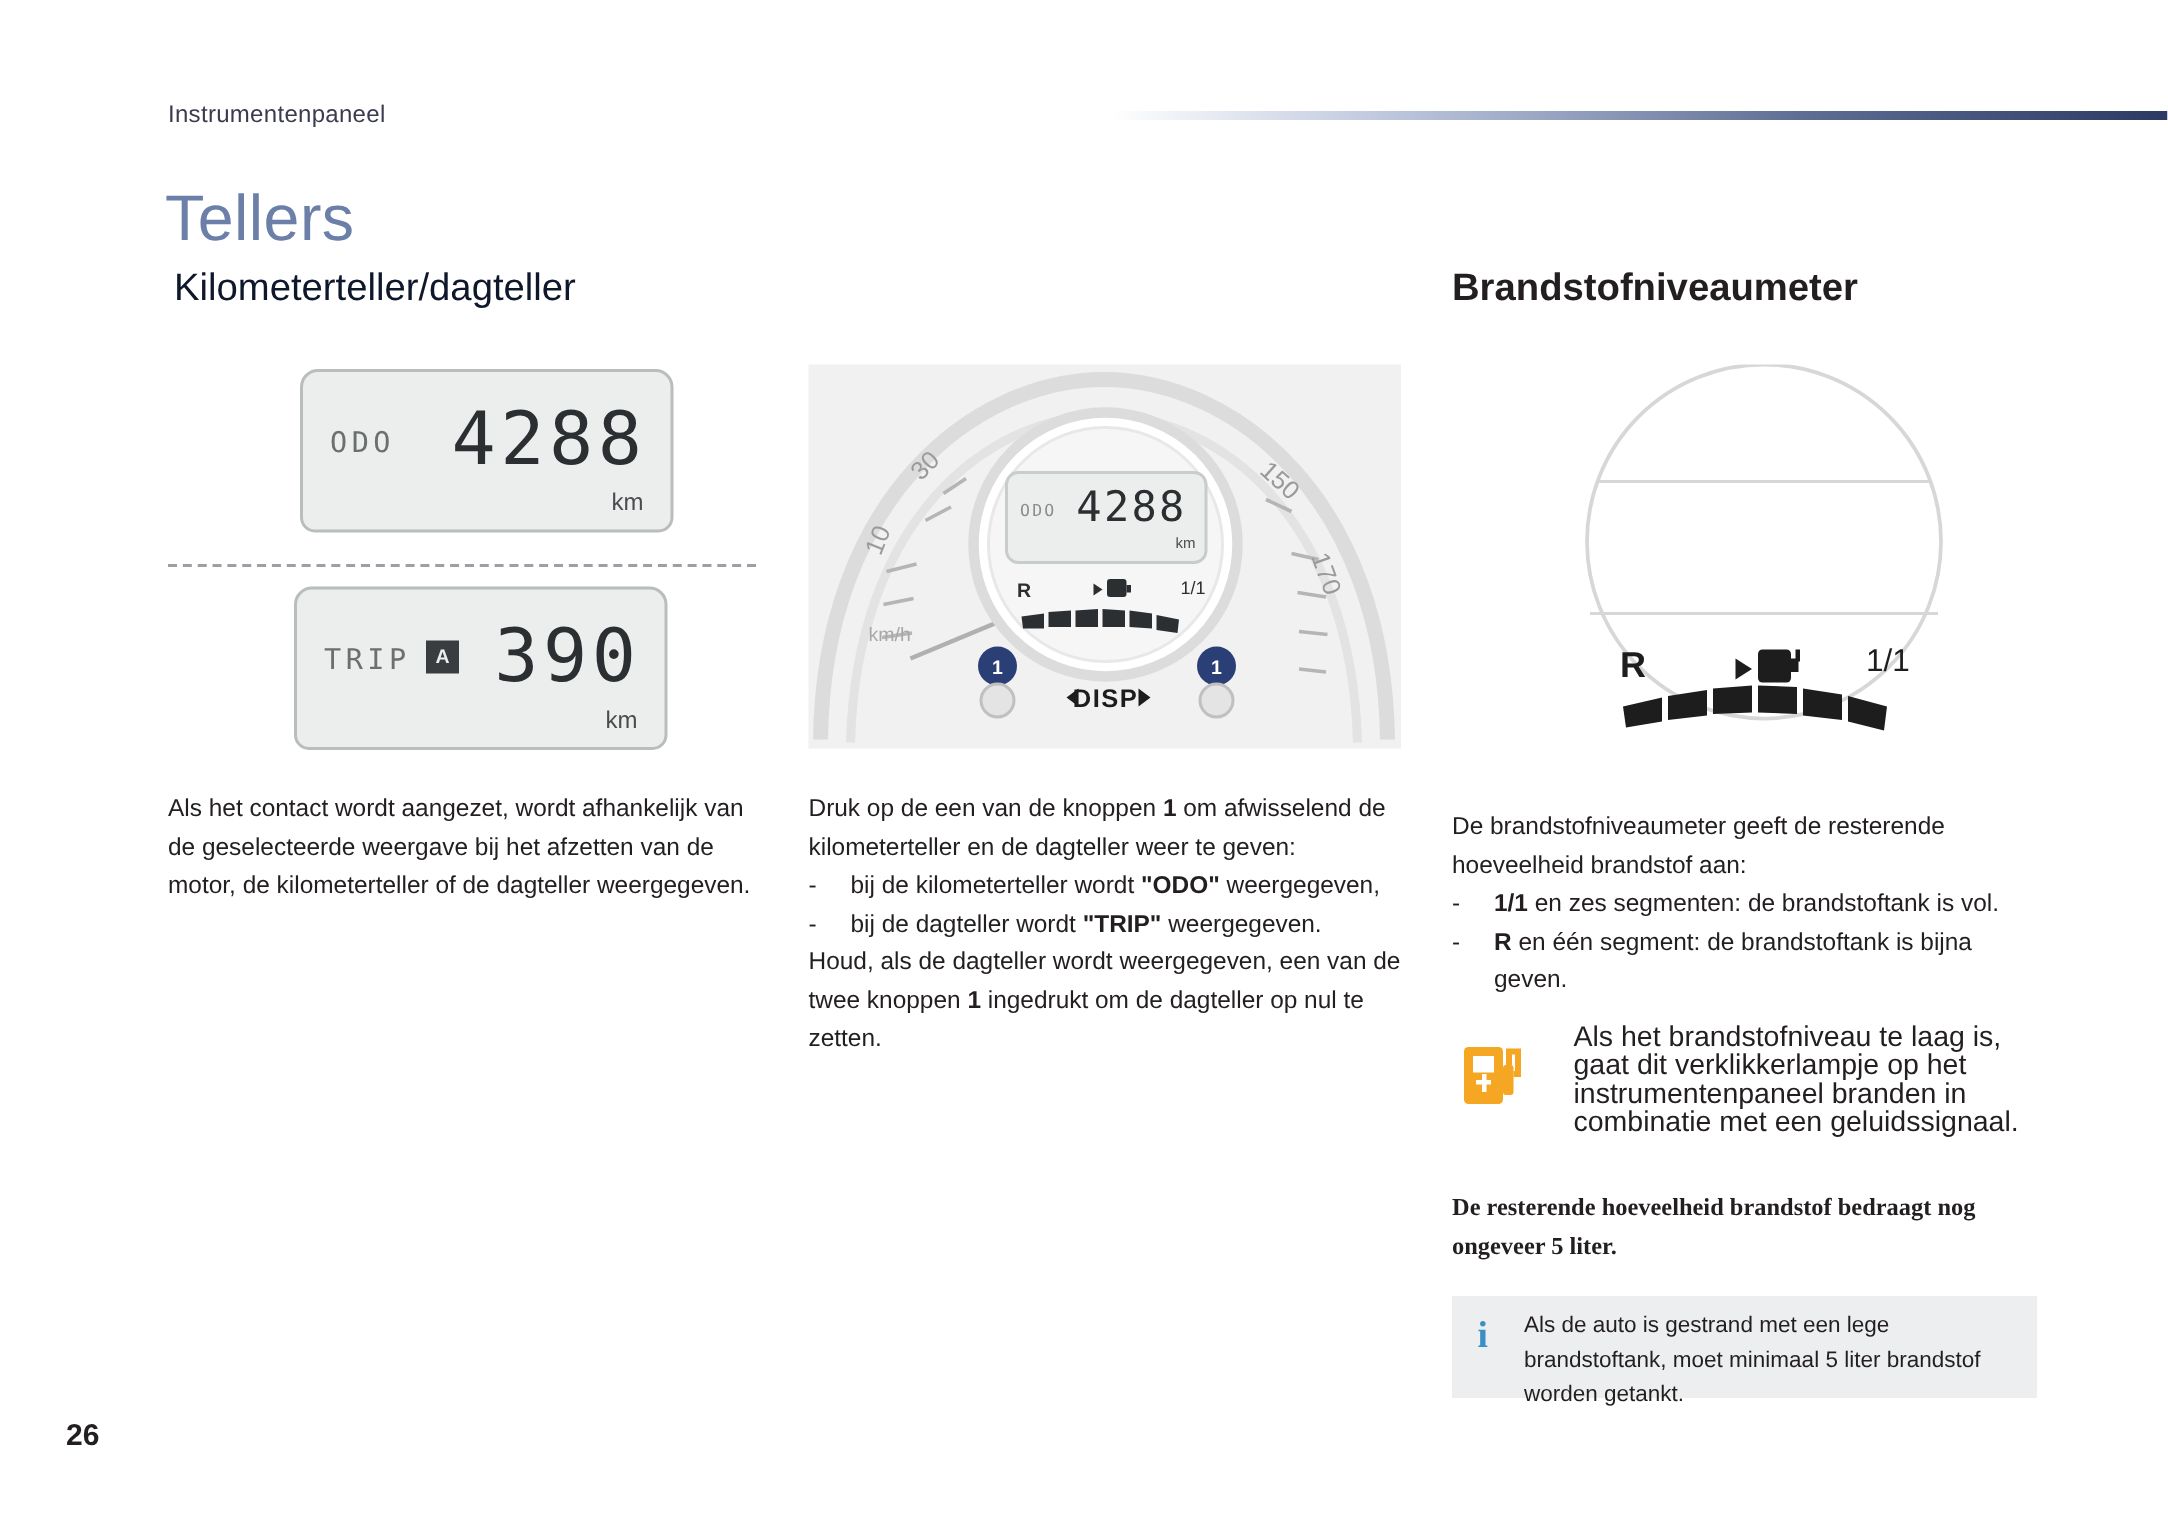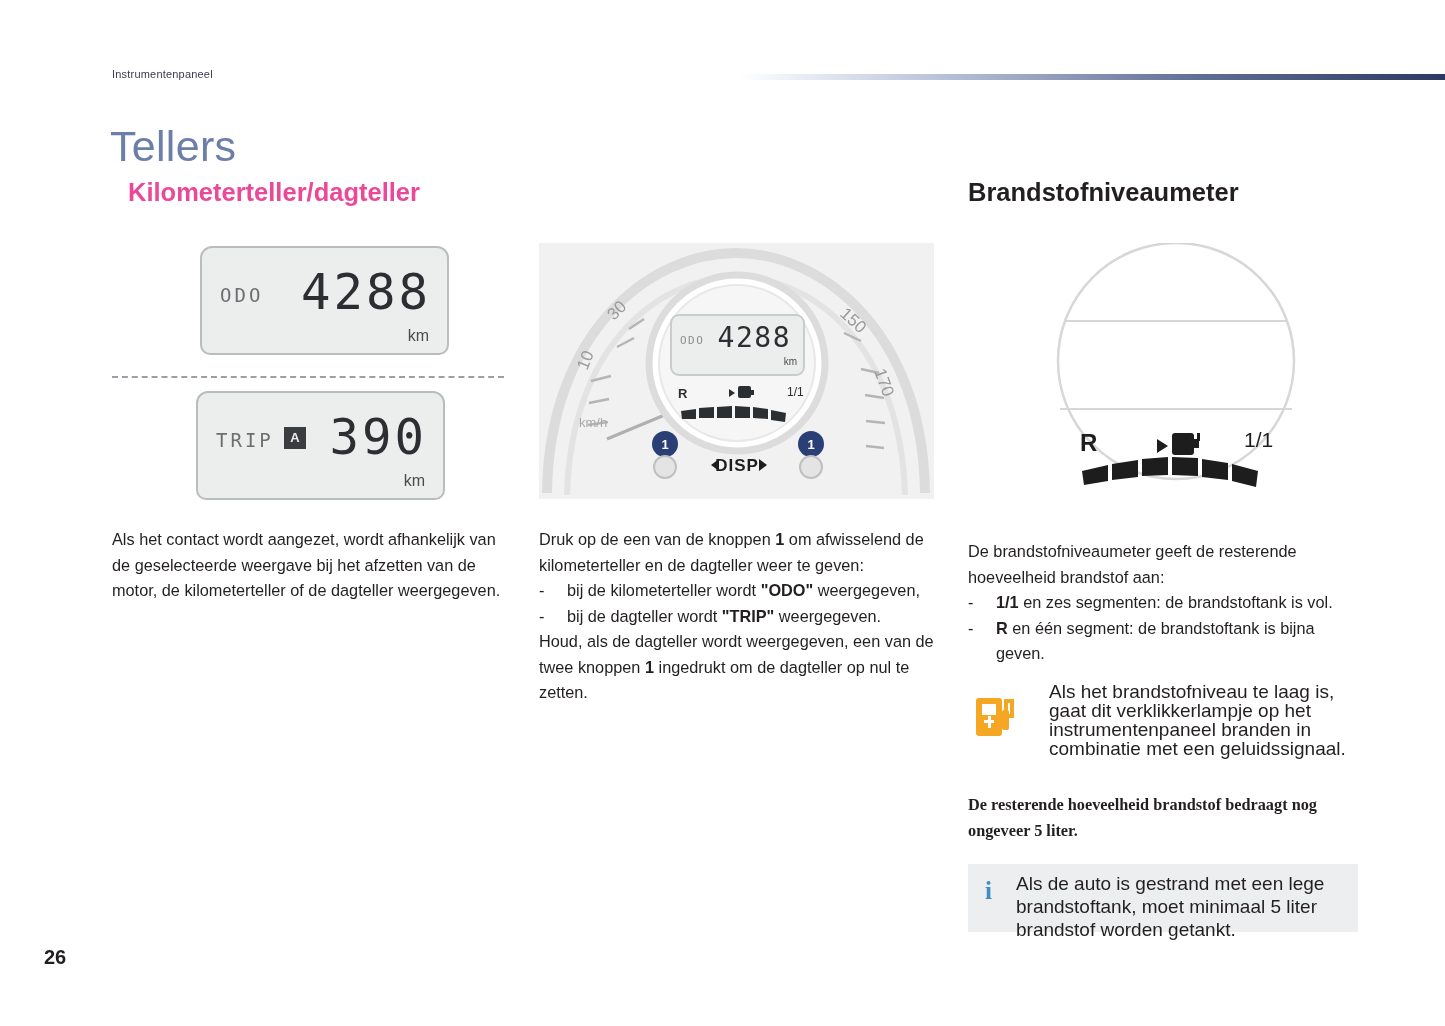--- a/index.html
+++ b/index.html
@@ -22,42 +22,42 @@
     left: 740px;
     top: 74px;
     width: 705px;
     height: 6px;
     background: linear-gradient(to right, #ffffff 0%, #b9c3da 28%, #5f6e95 65%, #2c3a63 100%);
   }
   .section-label {
     position: absolute;
     left: 112px;
     top: 68px;
-    font-size: 11px;
+    font-size: 16px;
     color: #3b3b4f;
     letter-spacing: 0.2px;
   }
 
   
   .page-title {
     position: absolute;
     left: 110px;
     top: 122px;
     font-size: 43px;
     color: #6b7fa8;
     font-weight: 400;
     letter-spacing: 0.3px;
   }
   .h2-left {
     position: absolute;
-    left: 128px;
+    left: 116px;
     top: 178px;
     font-size: 25.5px;
-    font-weight: bold;
-    color: #ec4899;
+    font-weight: normal;
+    color: #0f172a;
   }
   .h2-right {
     position: absolute;
     left: 968px;
     top: 178px;
     font-size: 25.5px;
     font-weight: bold;
     color: #231f20;
   }
 
@@ -204,21 +204,21 @@
     font-size: 25px;
     color: #3b8fc4;
     font-weight: bold;
     font-family: "Liberation Serif", serif;
   }
   .info-text {
     position: absolute;
     left: 48px;
     top: 8px;
     width: 330px;
-    font-size: 19px;
+    font-size: 15px;
     line-height: 23px;
   }
 
   
   .page-num {
     position: absolute;
     left: 44px;
     top: 946px;
     font-size: 20px;
     font-weight: bold;

